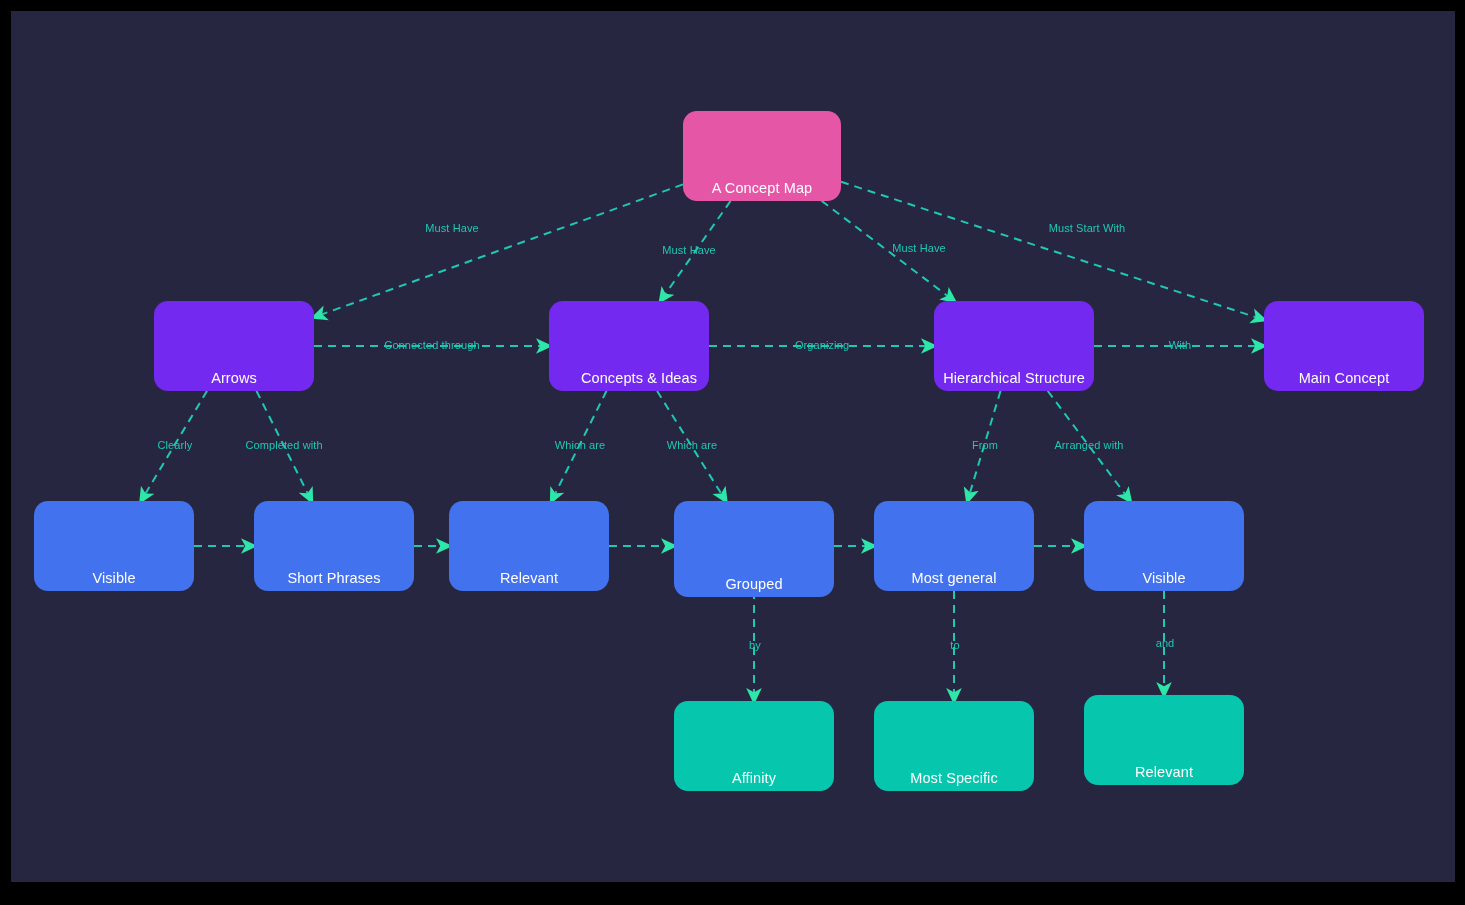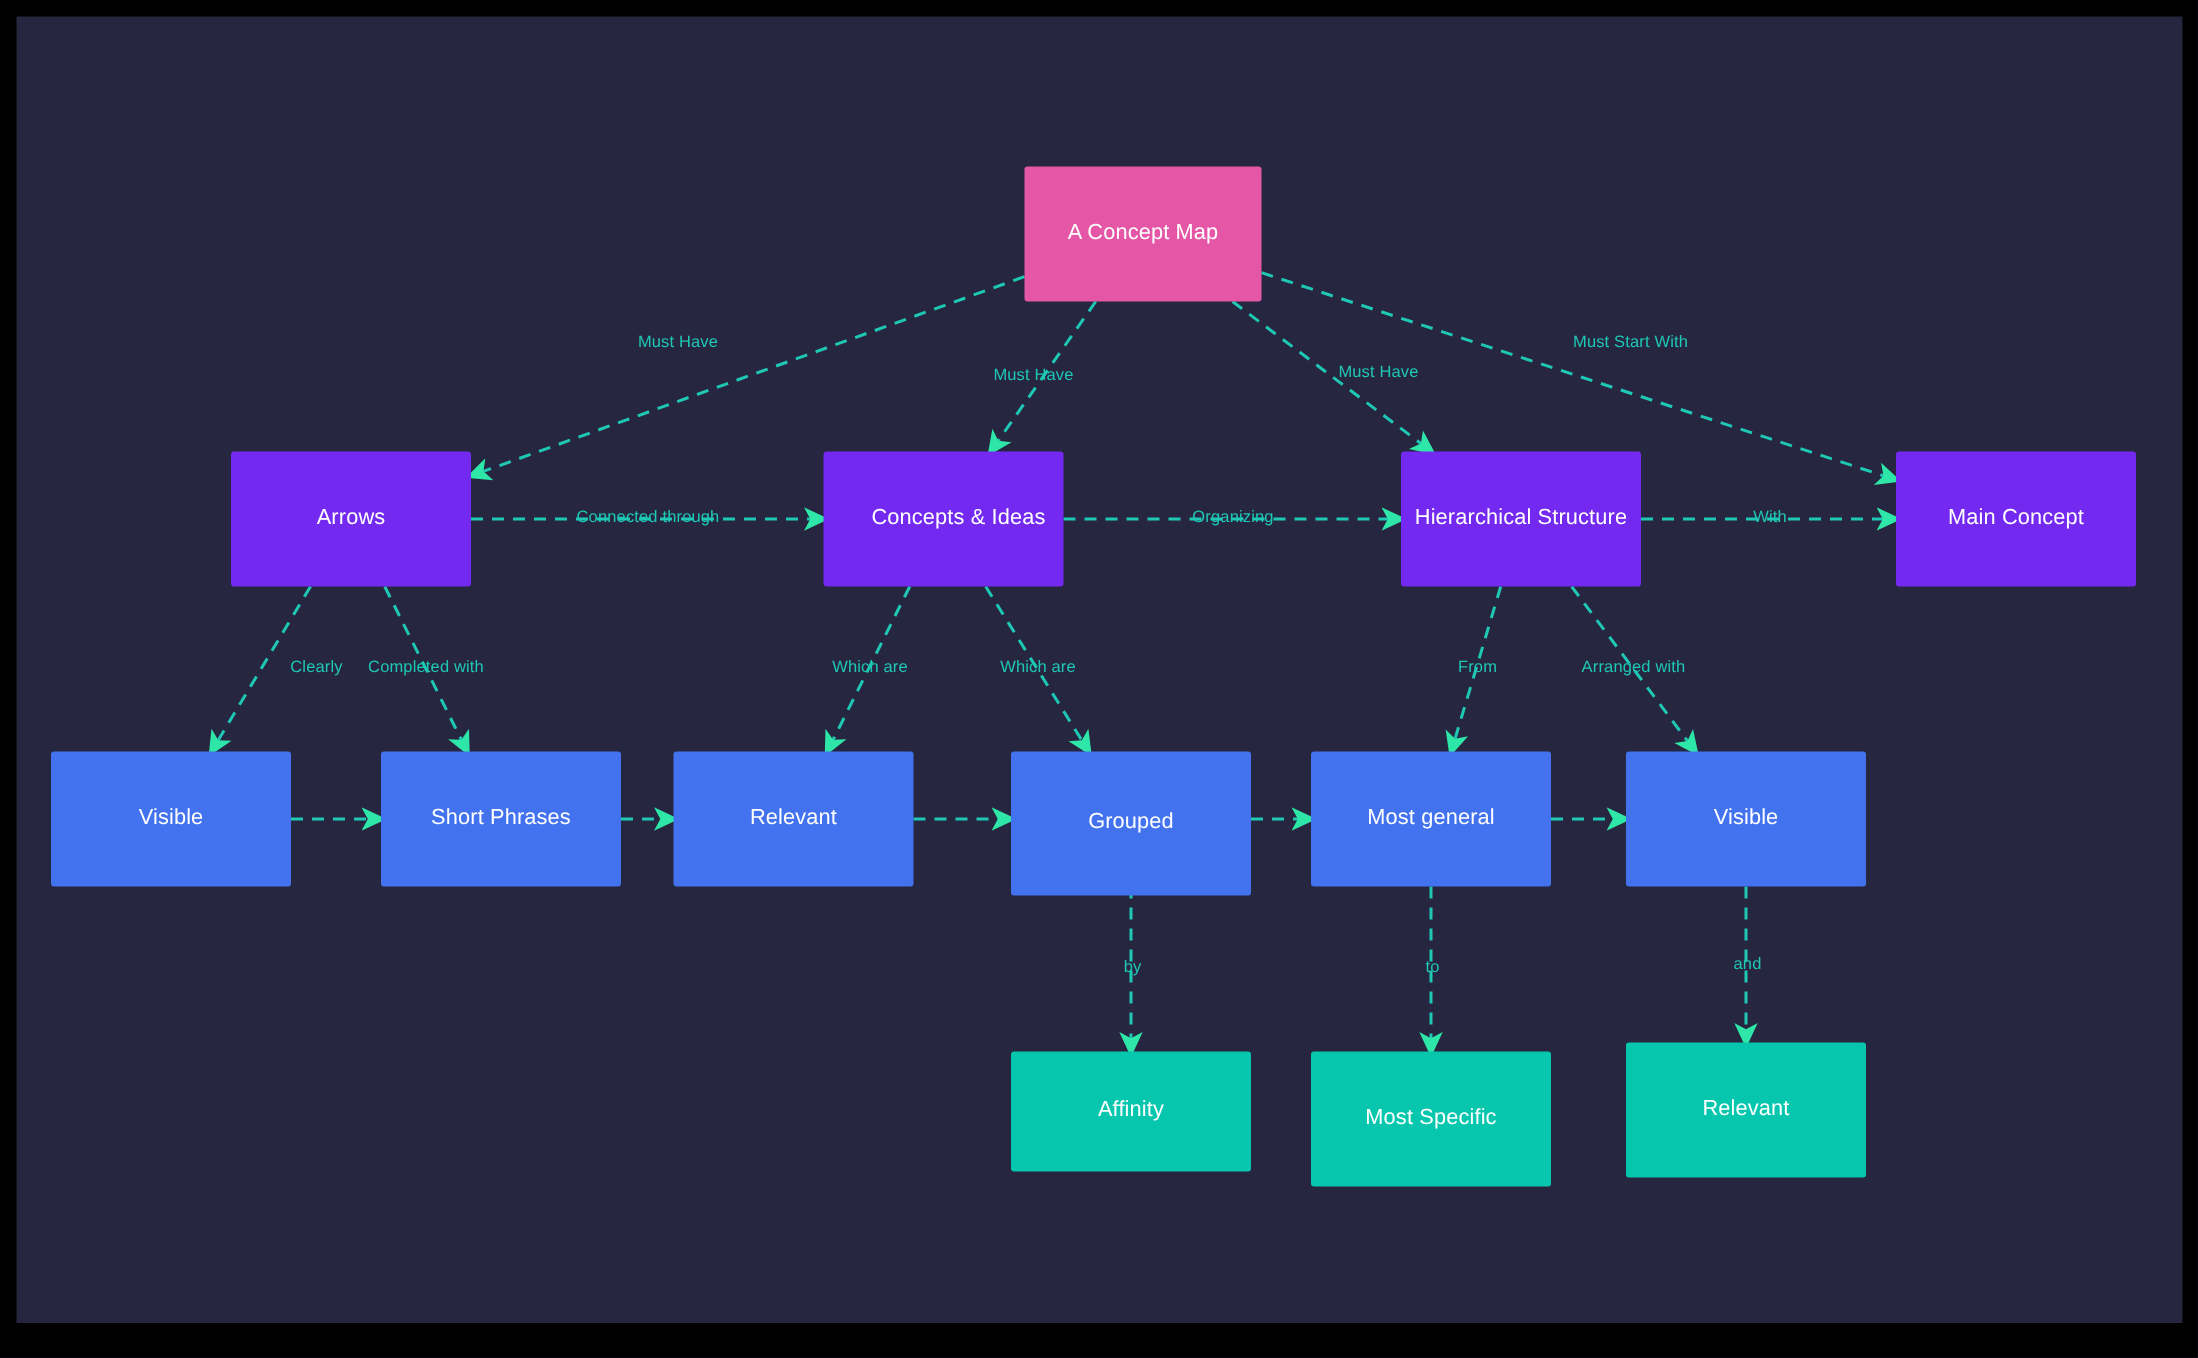--- a/index.html
+++ b/index.html
@@ -29,23 +29,23 @@
   }
   #edges {
     position: absolute;
     left: 0; top: 0;
     width: 1444px;
     height: 871px;
     pointer-events: none;
   }
   .node {
     position: absolute;
-    border-radius: 2px;
+    border-radius: 14px;
     display: flex;
-    align-items: center;
+    align-items: flex-end;
     justify-content: center;
     text-align: center;
     color: #ffffff;
     font-size: 14.5px;
     font-family: "Liberation Sans", sans-serif;
     letter-spacing: 0.1px;
     box-sizing: border-box;
     padding: 4px 8px;
     line-height: 1.2;
     user-select: none;
@@ -102,21 +102,21 @@
         </g>
     </svg>
     <div id="labels">
         <div class="edge-label" style="left: 441px; top: 217px;">Must Have</div>
         <div class="edge-label" style="left: 678px; top: 239px;">Must Have</div>
         <div class="edge-label" style="left: 908px; top: 237px;">Must Have</div>
         <div class="edge-label" style="left: 1076px; top: 217px;">Must Start With</div>
         <div class="edge-label" style="left: 421px; top: 334px;">Connected through</div>
         <div class="edge-label" style="left: 811px; top: 334px;">Organizing</div>
         <div class="edge-label" style="left: 1169px; top: 334px;">With</div>
-        <div class="edge-label" style="left: 164px; top: 434px; margin-left: 36px;">Clearly</div>
+        <div class="edge-label" style="left: 164px; top: 434px;">Clearly</div>
         <div class="edge-label" style="left: 273px; top: 434px;">Completed with</div>
         <div class="edge-label" style="left: 569px; top: 434px;">Which are</div>
         <div class="edge-label" style="left: 681px; top: 434px;">Which are</div>
         <div class="edge-label" style="left: 974px; top: 434px;">From</div>
         <div class="edge-label" style="left: 1078px; top: 434px;">Arranged with</div>
         <div class="edge-label" style="left: 744px; top: 634px;">by</div>
         <div class="edge-label" style="left: 944px; top: 634px;">to</div>
         <div class="edge-label" style="left: 1154px; top: 632px;">and</div>
       </div>
     <div id="nodes">
@@ -146,21 +146,21 @@
         </div>
         <div class="node level2" style="left: 663px; top: 490px; width: 160px; height: 96px;">
           <span>Grouped</span>
         </div>
         <div class="node level2" style="left: 863px; top: 490px; width: 160px; height: 90px;">
           <span>Most general</span>
         </div>
         <div class="node level2" style="left: 1073px; top: 490px; width: 160px; height: 90px;">
           <span>Visible</span>
         </div>
-        <div class="node level3" style="left: 663px; top: 690px; width: 160px; height: 80px;">
+        <div class="node level3" style="left: 663px; top: 690px; width: 160px; height: 90px;">
           <span>Affinity</span>
         </div>
         <div class="node level3" style="left: 863px; top: 690px; width: 160px; height: 90px;">
           <span>Most Specific</span>
         </div>
         <div class="node level3" style="left: 1073px; top: 684px; width: 160px; height: 90px;">
           <span>Relevant</span>
         </div>
       </div>
   </div>

